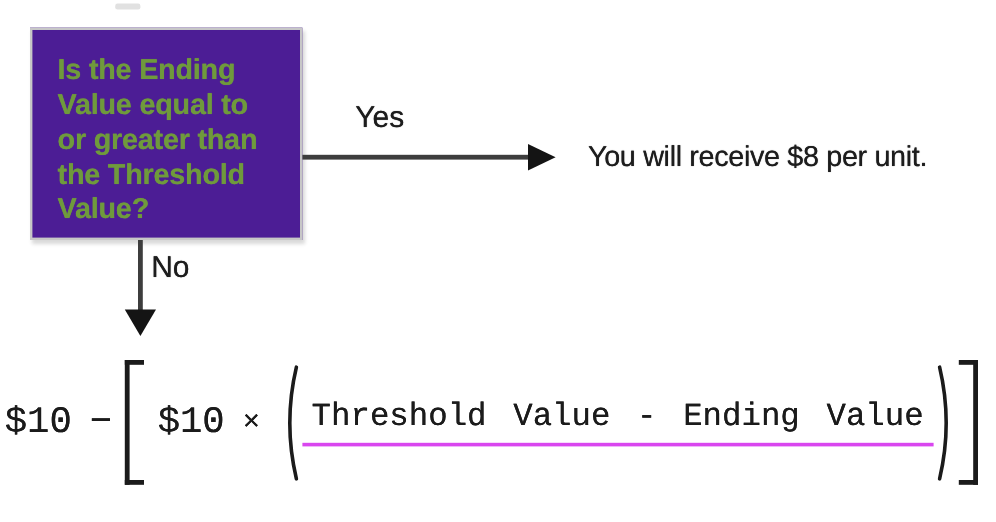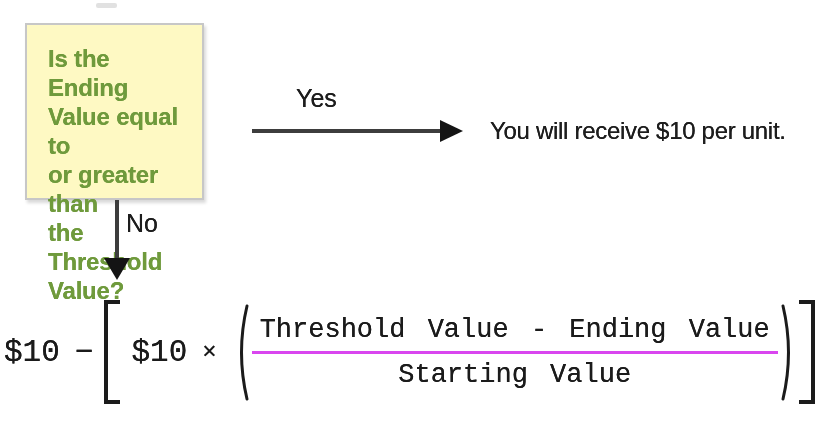--- a/index.html
+++ b/index.html
@@ -26,24 +26,24 @@
     background: #c9c9c9;
     opacity: 0.55;
     border-radius: 2px;
   }
 
   
   .qbox {
     position: absolute;
     left: 25px;
     top: 23px;
-    width: 179px;
+    width: 227px;
     height: 177px;
     box-sizing: border-box;
-    background: #fef9c3;
+    background: #4c1d95;
     border: 2px solid #c7c7c7;
     box-shadow: 2px 3px 3px rgba(0,0,0,0.15);
   }
   .qbox .qtext {
     display: block;
     padding: 19px 10px 0 21px;
     font-size: 24px;
     line-height: 29px;
     font-weight: bold;
     letter-spacing: -0.2px;
@@ -163,38 +163,37 @@
     <span class="qtext">Is the Ending
 Value equal to
 or greater than
 the Threshold
 Value?</span>
   </div>
 
   <div class="branch-label yes-label">Yes</div>
   <div class="h-arrow-line"></div>
   <div class="h-arrow-head"></div>
-  <div class="outcome">You will receive $10 per unit.</div>
+  <div class="outcome">You will receive $8 per unit.</div>
 
   <div class="branch-label no-label">No</div>
   <div class="v-arrow-line"></div>
   <div class="v-arrow-head"></div>
 
   <div class="formula">
     <span class="f-lead">$10</span>
     <span class="f-minus">−</span>
     <span class="sq-bracket sq-open"></span>
     <span class="f-factor">$10</span>
     <span class="f-times">×</span>
     <svg class="paren paren-open" width="15" height="97" viewBox="0 0 15 97">
       <path d="M13 2 Q2 48.5 13 95" stroke="#1b1b1b" stroke-width="3" fill="none" stroke-linecap="round"></path>
     </svg>
     <span class="fraction">
       <span class="numerator">Threshold Value - Ending Value</span>
-      <span class="denominator">Starting Value</span>
     </span>
     <svg class="paren paren-close" width="15" height="97" viewBox="0 0 15 97">
       <path d="M2 2 Q13 48.5 2 95" stroke="#1b1b1b" stroke-width="3" fill="none" stroke-linecap="round"></path>
     </svg>
     <span class="sq-bracket sq-close"></span>
   </div>
 
 </div>
 
 </body></html>

